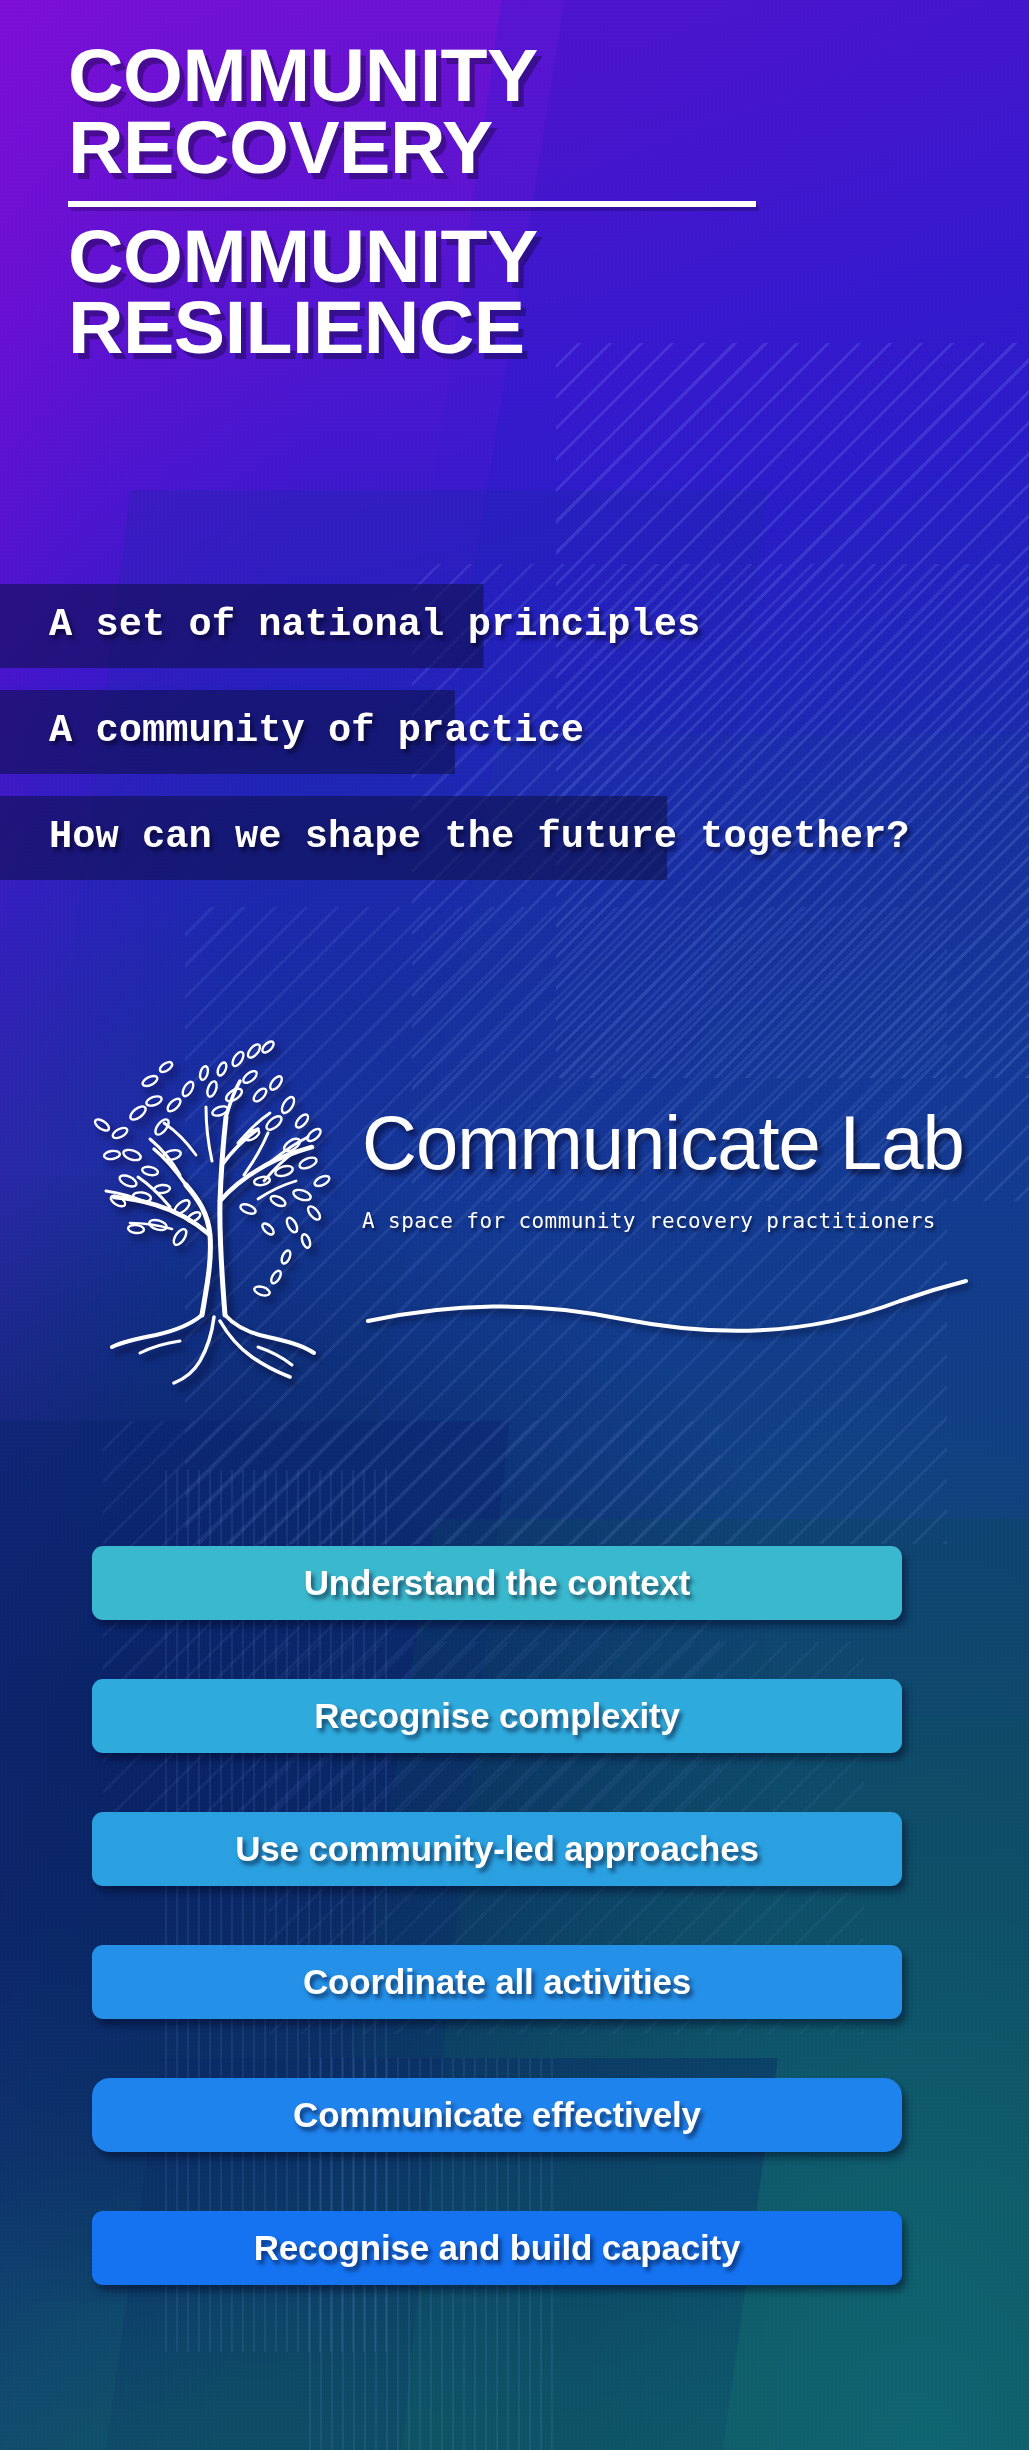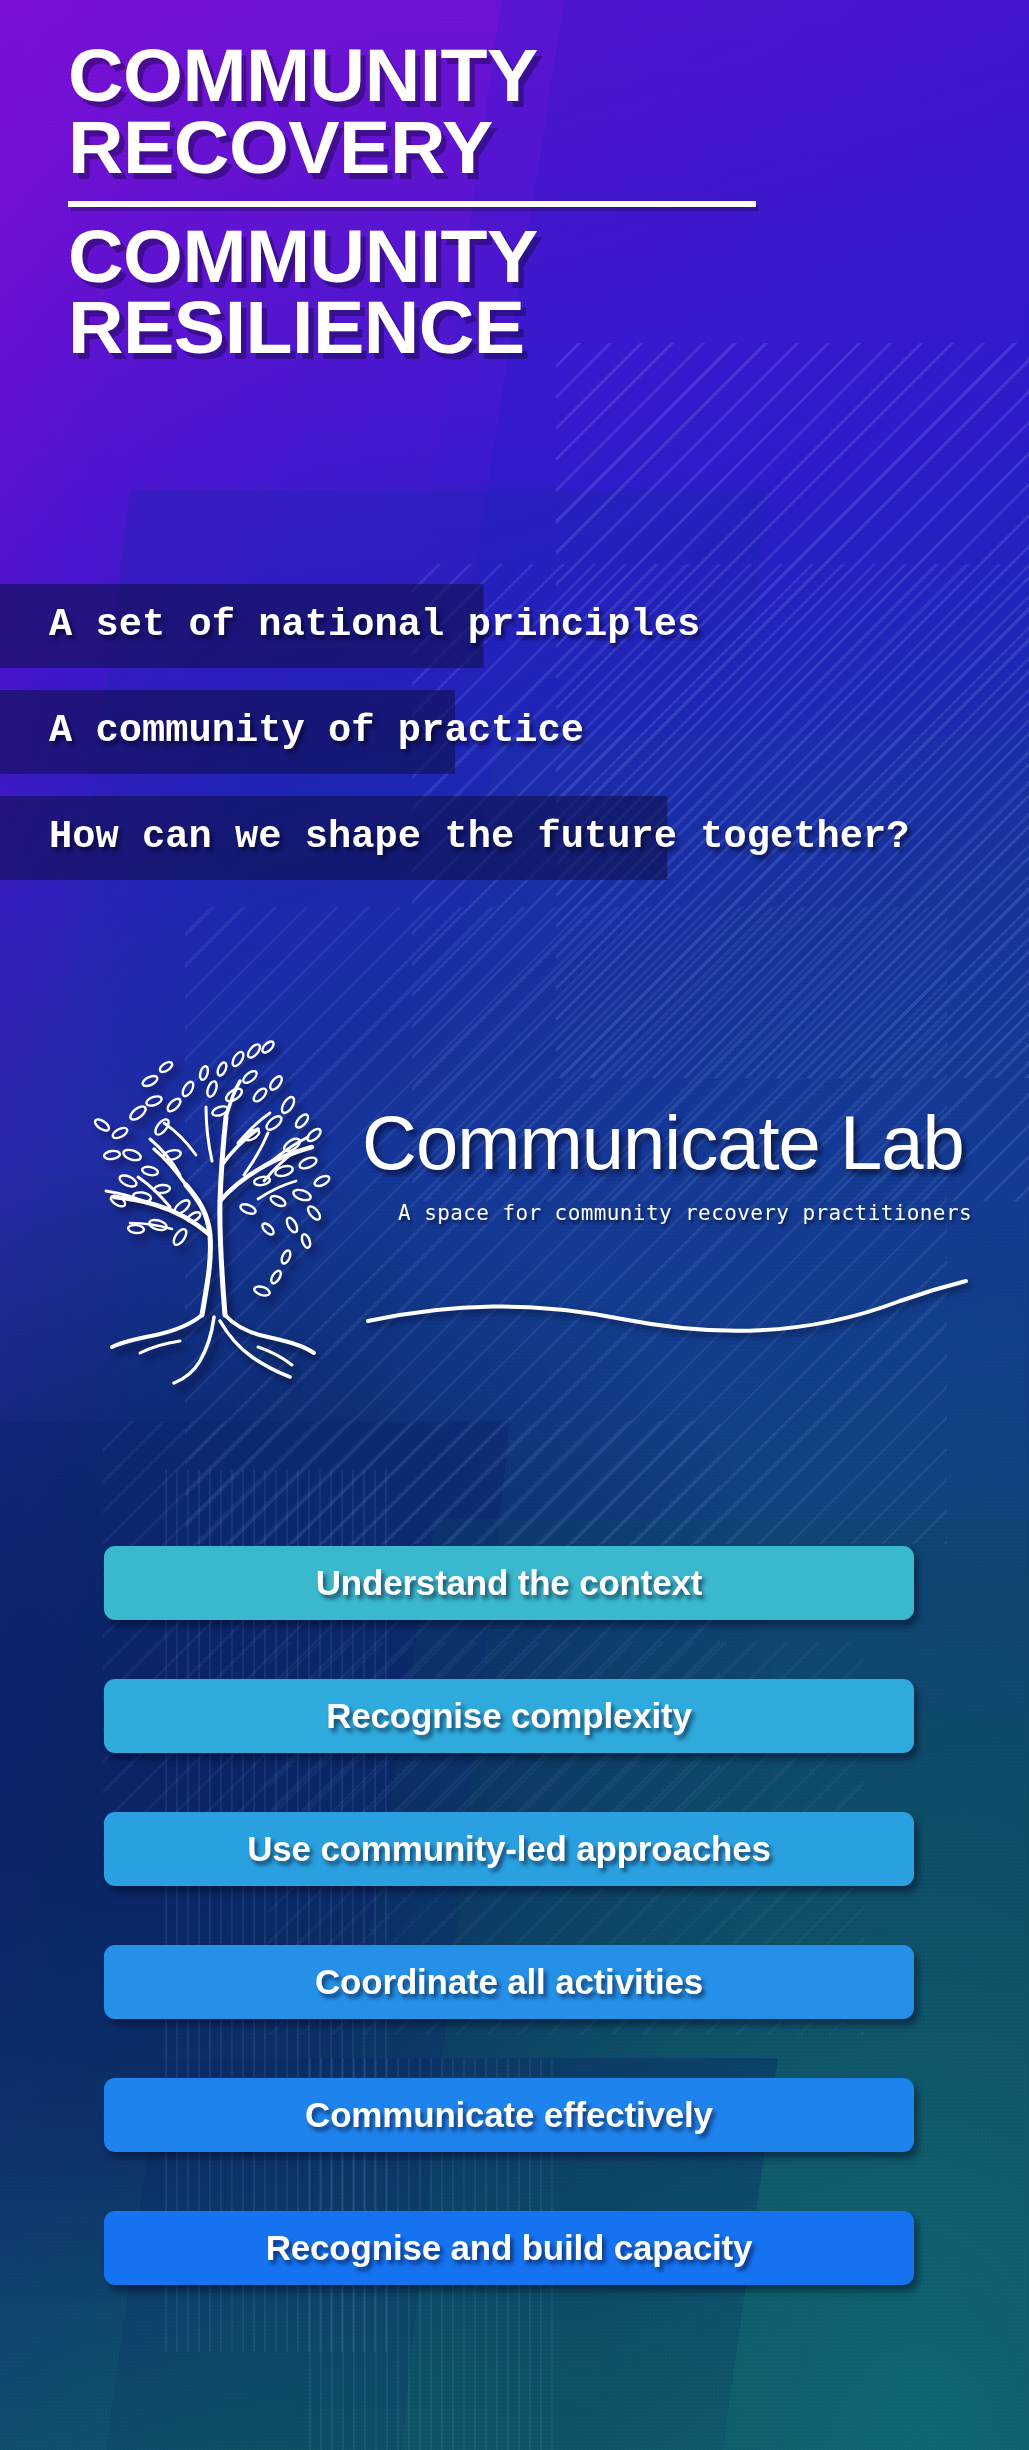--- a/index.html
+++ b/index.html
@@ -251,38 +251,37 @@
     color: #ffffff;
     letter-spacing: -1px;
     text-shadow: 4px 5px 5px rgba(3,2,26,0.55);
     white-space: nowrap;
   }
   .logo-tagline {
     font-family: "DejaVu Sans Mono", monospace;
     font-size: 21px;
     letter-spacing: 0.4px;
     color: #ffffff;
-    margin-top: 20px;
+    margin-top: 28px;
     text-shadow: 2px 3px 3px rgba(3,2,26,0.55);
     white-space: nowrap;
-    text-align: right;
   }
   .logo-swoosh {
     position: absolute;
     left: 300px;
     top: 290px;
     width: 610px;
     height: 80px;
     filter: drop-shadow(3px 4px 3px rgba(3,2,26,0.5));
   }
 
   
   .principles {
     position: absolute;
-    left: 104px;
+    left: 92px;
     top: 1546px;
     width: 810px;
   }
   .pbtn {
     display: block;
     width: 100%;
     box-sizing: border-box;
     height: 74px;
     margin-bottom: 59px;
     border: none;
@@ -451,18 +450,18 @@
       <svg class="logo-swoosh" viewBox="0 0 610 80" fill="none" stroke="#ffffff" stroke-width="4" stroke-linecap="round">
         <path d="M6 46 C90 28 170 26 260 44 C352 62 444 62 538 26 C566 16 588 10 604 6"></path>
       </svg>
     </div>
 
     <div class="principles">
       <button class="pbtn" style="background: rgb(58, 184, 205);">Understand the context</button>
       <button class="pbtn" style="background: rgb(46, 170, 221);">Recognise complexity</button>
       <button class="pbtn" style="background: rgb(42, 160, 224);">Use community-led approaches</button>
       <button class="pbtn" style="background: rgb(36, 144, 232);">Coordinate all activities</button>
-      <button class="pbtn" style="background: rgb(31, 131, 238);">Communicate effectively</button>
+      <button class="pbtn" style="background: rgb(31, 131, 238); border-radius: 18px;">Communicate effectively</button>
       <button class="pbtn" style="background: rgb(21, 115, 242);">Recognise and build capacity</button>
     </div>
 
   </div>
 </div>
 
 </body></html>

